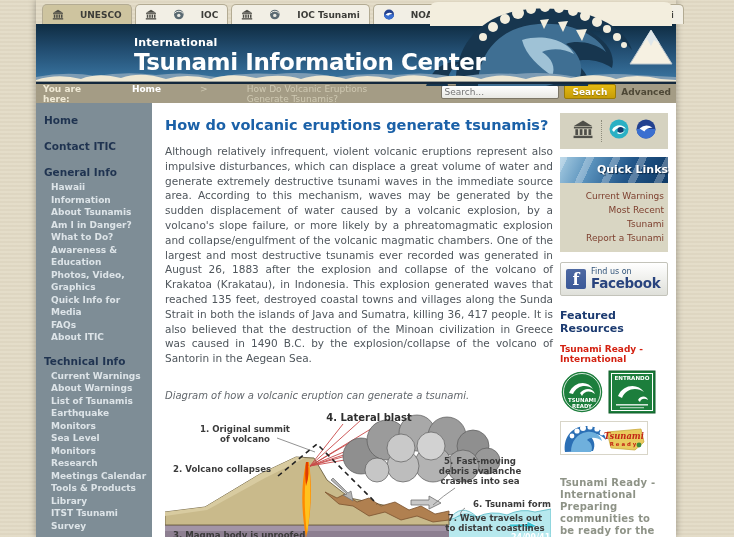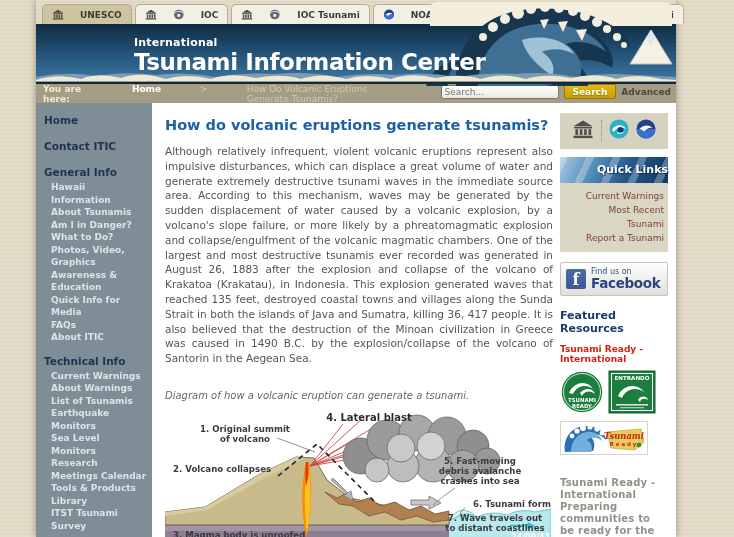--- a/index.html
+++ b/index.html
@@ -251,22 +251,22 @@
           <div class="sb-top-item">Contact ITIC</div>
         </div>
       <div class="sb-section">
         <div class="sb-title">General Info</div>
         <div>
 
         <div class="sb-item">Hawaii Information</div>
             <div class="sb-item">About Tsunamis</div>
             <div class="sb-item">Am I in Danger?</div>
             <div class="sb-item">What to Do?</div>
+            <div class="sb-item">Awareness &amp; Education</div>
             <div class="sb-item">Photos, Video, Graphics</div>
-            <div class="sb-item">Awareness &amp; Education</div>
             <div class="sb-item">Quick Info for Media</div>
             <div class="sb-item">FAQs</div>
             <div class="sb-item">About ITIC</div>
           </div>
       </div>
       <div class="sb-section">
         <div class="sb-title">Technical Info</div>
         <div>
 
         <div class="sb-item">Current Warnings</div>

